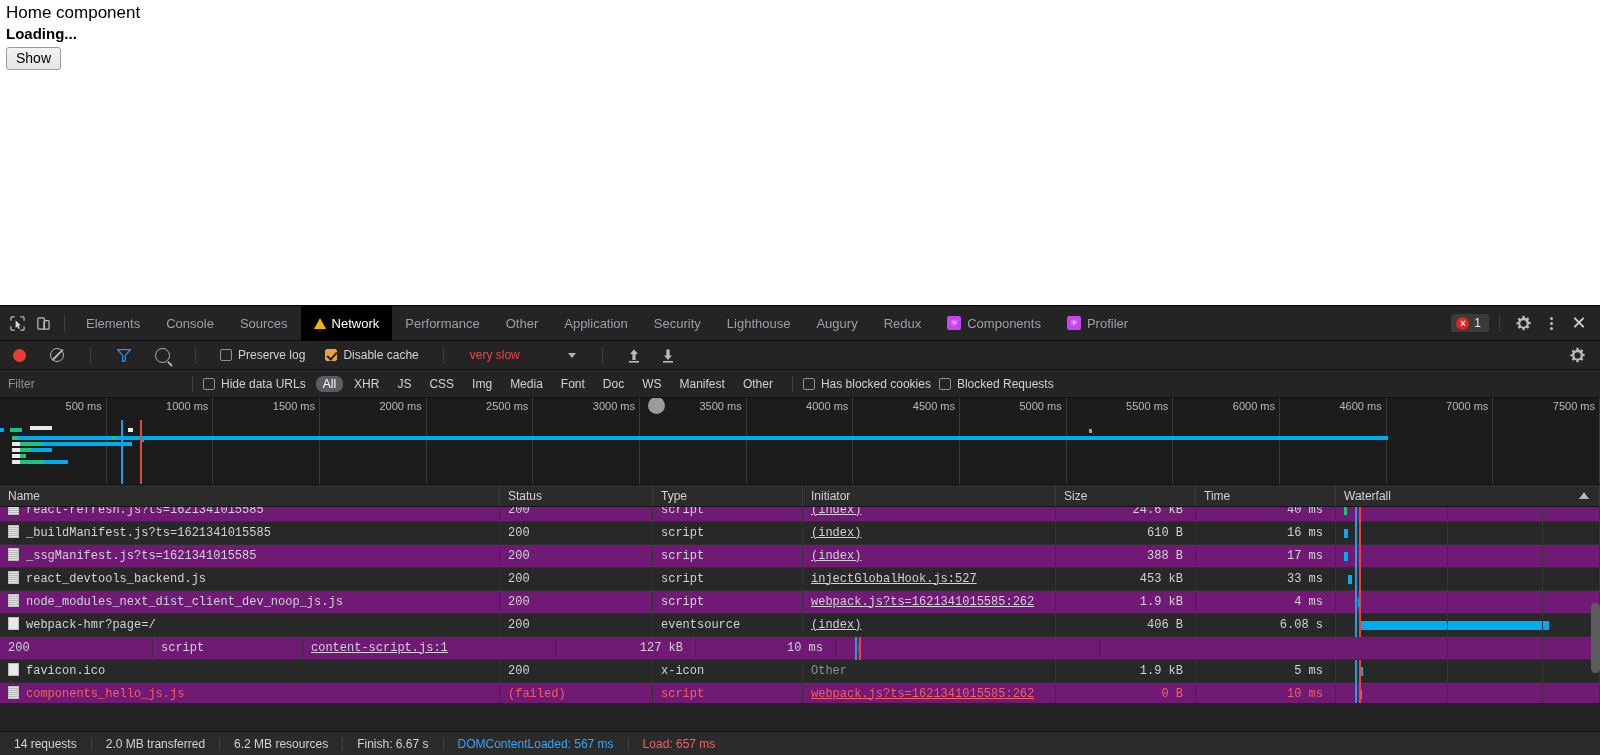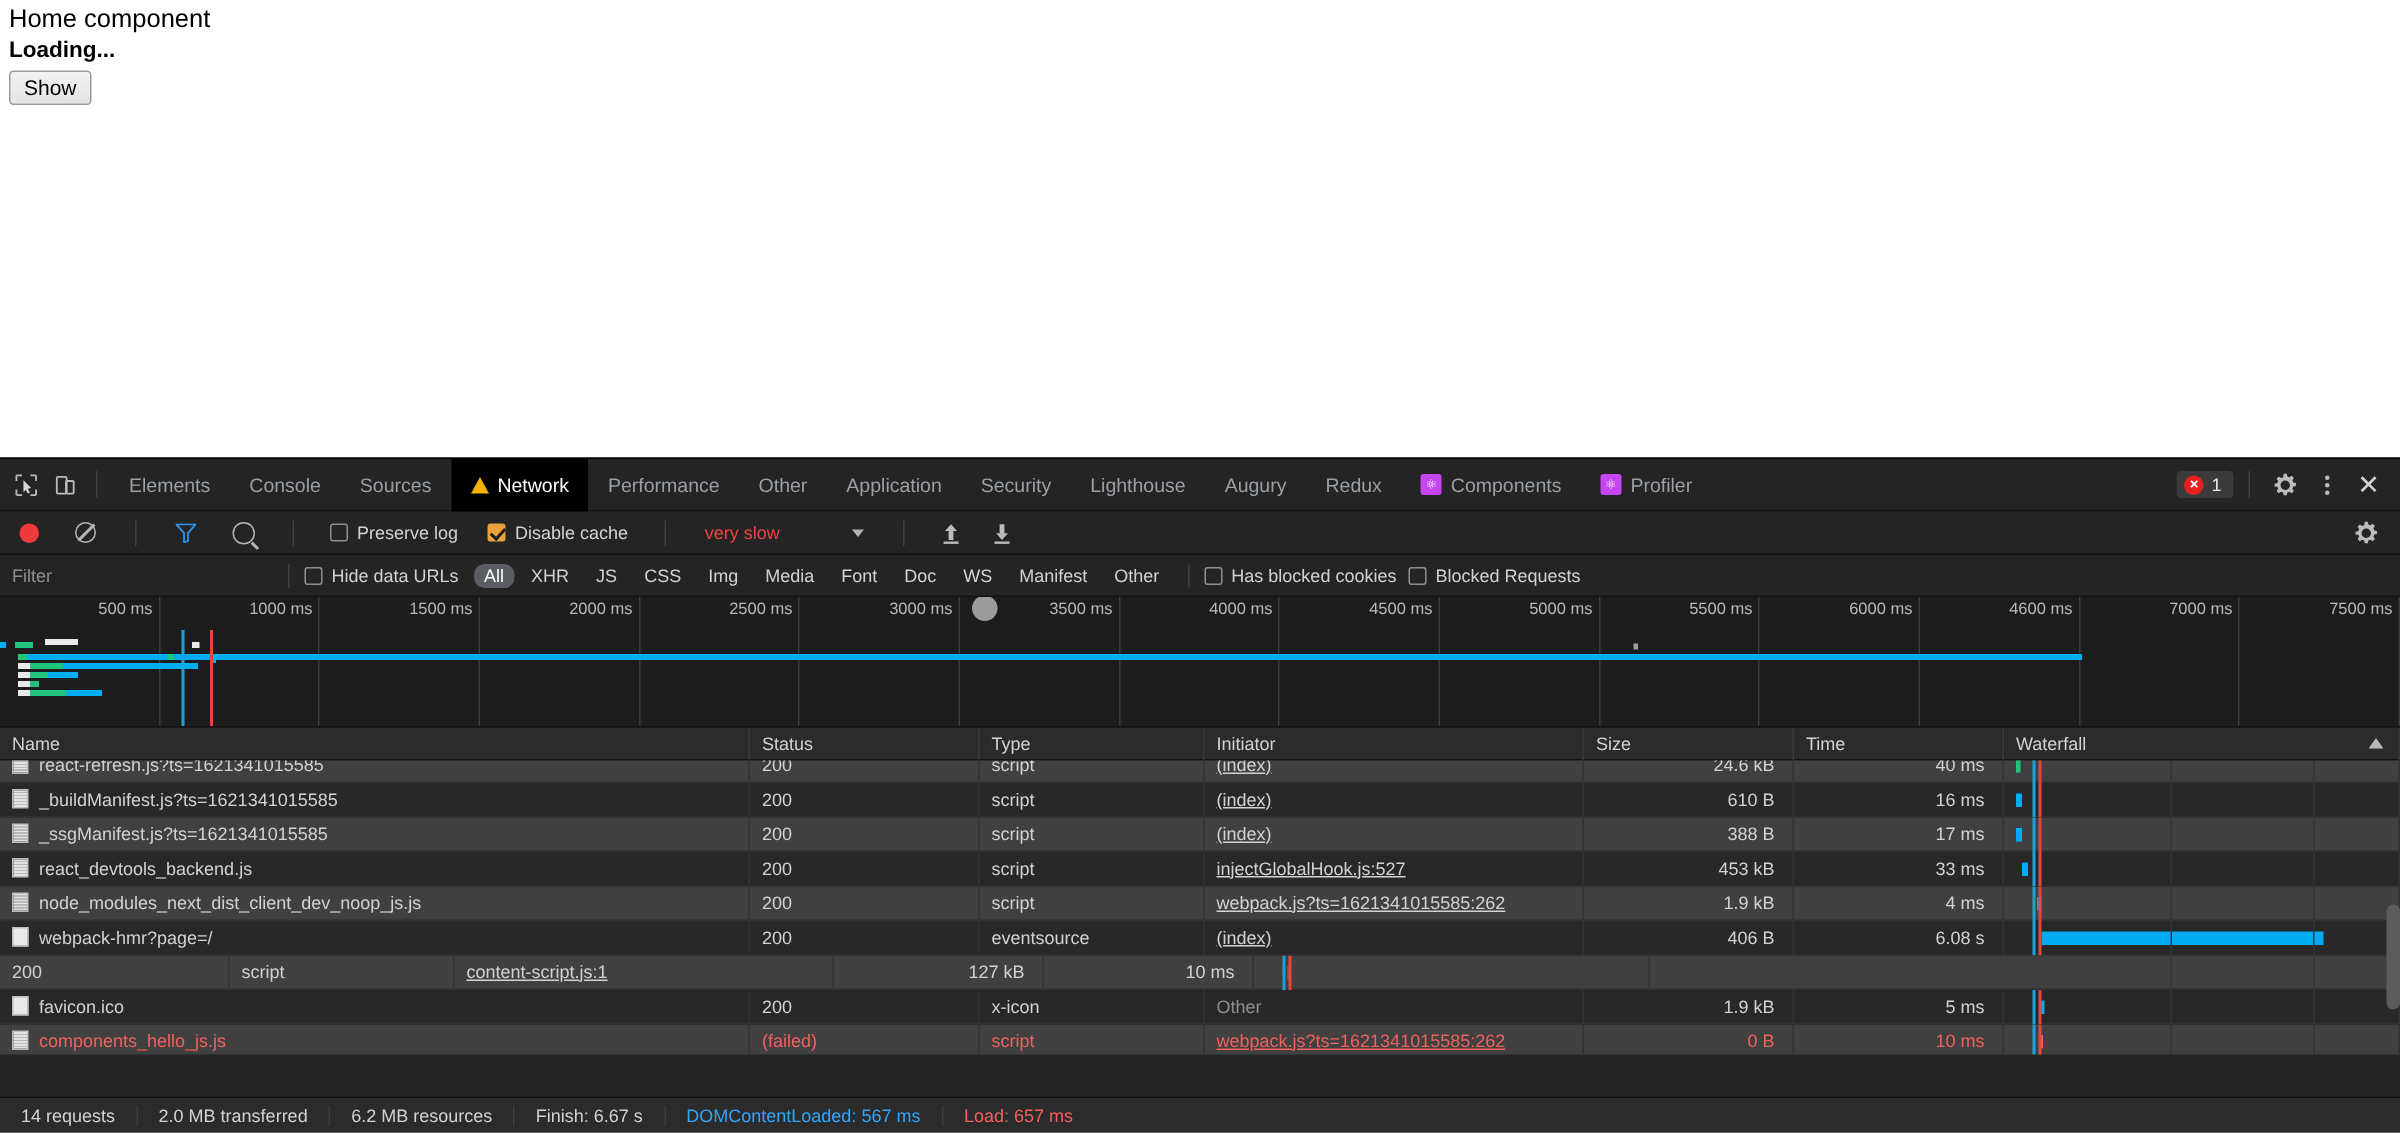--- a/index.html
+++ b/index.html
@@ -148,21 +148,21 @@
 
   
   #table-head {
     display: flex; height: 22px; align-items: center;
     background: #2b2b2b; border-bottom: 1px solid #111214; font-size: 12px; color: #d0d3d6;
   }
   .th { padding-left: 8px; border-right: 1px solid #3a3b3d; height: 22px; line-height: 22px; overflow: hidden; cursor: pointer; }
   .th.waterfall { display: flex; align-items: center; justify-content: space-between; padding-right: 10px; }
   .sort-arrow { width:0;height:0;border-left:5px solid transparent;border-right:5px solid transparent;border-bottom:7px solid #b6b9bc; }
 
-  #rows-viewport { position: relative; height: 196px; overflow: hidden; background: #404040; }
+  #rows-viewport { position: relative; height: 196px; overflow: hidden; background: #701a75; font-family: Liberation Mono, monospace; }
   #rows-inner { position: absolute; left: 0; top: -8px; width: 100%; }
   .row {
     display: flex; height: 23px; align-items: center;
     font-size: 12px; color: #d0d3d6; border-bottom: 1px solid #2f2f2f;
     position: relative;
   }
   .row.alt { background: #282828; }
   .row.failed { color: #f2605f; }
   .cell { height: 23px; line-height: 23px; overflow: hidden; white-space: nowrap; padding-left: 8px; border-right: 1px solid #323334; }
   .cell.num { text-align: right; padding-right: 12px; padding-left: 0; }

